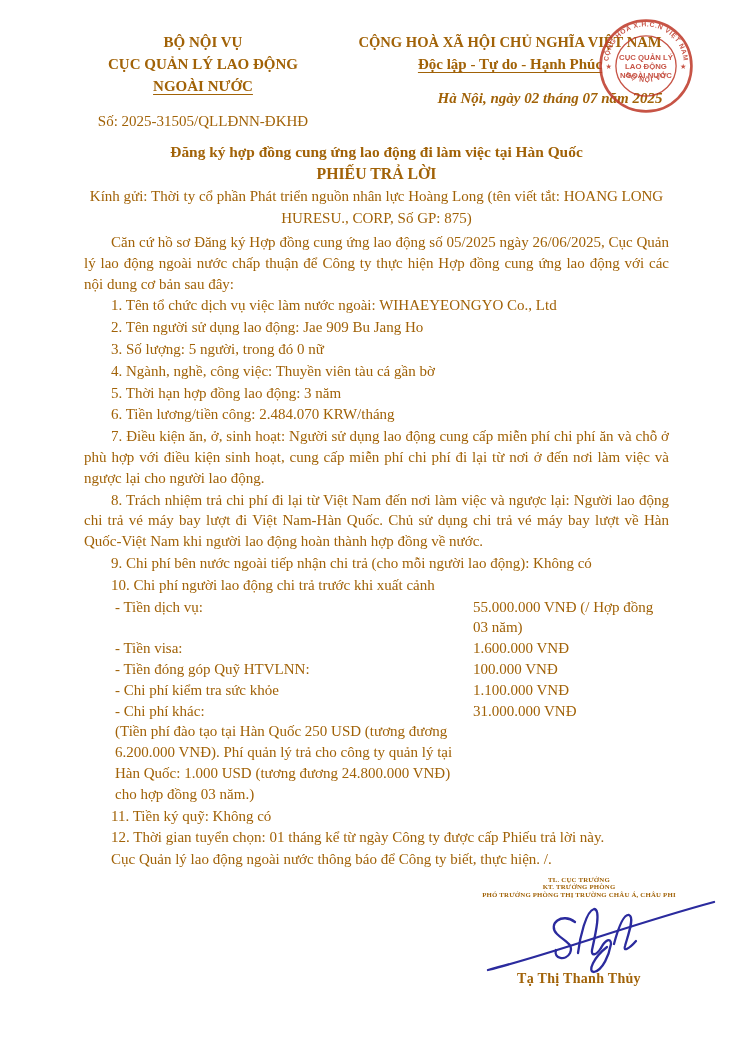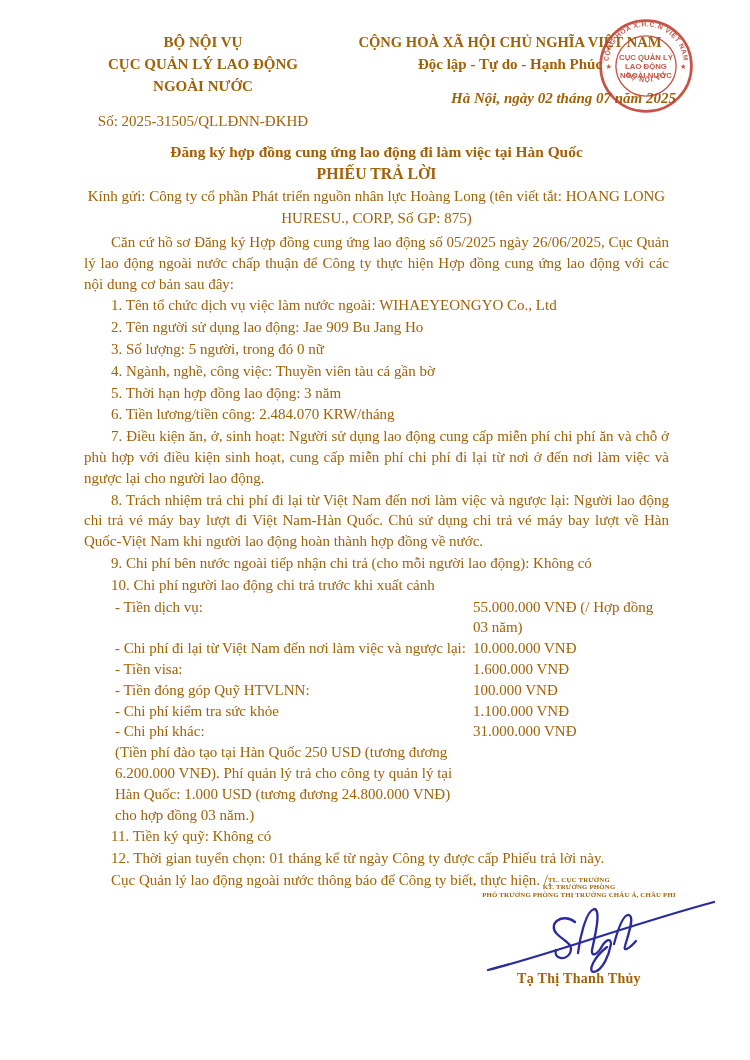--- a/index.html
+++ b/index.html
@@ -5,23 +5,23 @@
   html,body{margin:0;padding:0;background:#ffffff;}
   .page{position:relative;width:750px;height:1060px;background:#fff;overflow:hidden;
         font-family:"Liberation Serif","DejaVu Serif",serif;color:#a16207;}
   
   .h-left{position:absolute;left:80px;top:31px;width:246px;text-align:center;
           font-size:15px;font-weight:bold;line-height:22px;}
   .h-left .doc-number{font-weight:normal;margin-top:13px;white-space:nowrap;}
   .h-right{position:absolute;left:344px;top:31px;width:332px;text-align:center;line-height:22px;}
   .h-right .nat1{font-size:14.6px;font-weight:bold;white-space:nowrap;}
   .h-right .nat2{font-size:15px;font-weight:bold;}
-  .uline{text-underline-offset:3px;}
+  .uline{text-decoration:underline;text-underline-offset:3px;}
   .place-date{font-size:15px;font-weight:bold;font-style:italic;margin-top:12px;
-              margin-left:80px;text-align:right;white-space:nowrap;}
+              margin-left:80px;text-align:center;white-space:nowrap;}
   
   .stamp{position:absolute;left:597px;top:17px;width:98px;height:98px;opacity:.87;}
   
   .body{position:absolute;left:83px;top:141px;width:587px;font-size:15px;line-height:20.8px;}
   .center{text-align:center;}
   .bold{font-weight:bold;}
   .title{font-size:15.8px;line-height:22px;}
   .subtitle{font-size:15.4px;line-height:22px;}
   .rcpt{line-height:22px;}
   .para{text-indent:27px;margin:1px;}
@@ -74,42 +74,38 @@
     <text x="11.5" y="51" fill="#bf3b2b" font-size="7" text-anchor="middle">★</text>
     <text x="84.5" y="51" fill="#bf3b2b" font-size="7" text-anchor="middle">★</text>
     <text x="48" y="42" fill="#bf3b2b" font-size="7.6" font-weight="bold" text-anchor="middle" font-family="Liberation Sans, sans-serif">CỤC QUẢN LÝ</text>
     <text x="48" y="51" fill="#bf3b2b" font-size="7.6" font-weight="bold" text-anchor="middle" font-family="Liberation Sans, sans-serif">LAO ĐỘNG</text>
     <text x="48" y="60" fill="#bf3b2b" font-size="7.6" font-weight="bold" text-anchor="middle" font-family="Liberation Sans, sans-serif">NGOÀI NƯỚC</text>
   </svg>
 
   <div class="body">
     <div class="center bold subtitle">Đăng ký hợp đồng cung ứng lao động đi làm việc tại Hàn Quốc</div>
     <div class="center bold title">PHIẾU TRẢ LỜI</div>
-    <div class="center rcpt">Kính gửi: Công ty cổ phần Phát triển nguồn nhân lực Hoàng Long (tên viết tắt: HOANG LONG</div>
+    <div class="center rcpt">Kính gửi: Thời ty cổ phần Phát triển nguồn nhân lực Hoàng Long (tên viết tắt: HOANG LONG</div>
     <div class="center rcpt">HURESU., CORP, Số GP: 875)</div>
     <p class="para just intro">Căn cứ hồ sơ Đăng ký Hợp đồng cung ứng lao động số 05/2025 ngày 26/06/2025, Cục Quản lý lao động ngoài nước chấp thuận để Công ty thực hiện Hợp đồng cung ứng lao động với các nội dung cơ bản sau đây:</p>
 
     <p class="para">1. Tên tổ chức dịch vụ việc làm nước ngoài: WIHAEYEONGYO Co., Ltd</p>
     <p class="para">2. Tên người sử dụng lao động: Jae 909 Bu Jang Ho</p>
     <p class="para">3. Số lượng: 5 người, trong đó 0 nữ</p>
     <p class="para">4. Ngành, nghề, công việc: Thuyền viên tàu cá gần bờ</p>
     <p class="para">5. Thời hạn hợp đồng lao động: 3 năm</p>
     <p class="para">6. Tiền lương/tiền công: 2.484.070 KRW/tháng</p>
     <p class="para just">7. Điều kiện ăn, ở, sinh hoạt: Người sử dụng lao động cung cấp miễn phí chi phí ăn và chỗ ở phù hợp với điều kiện sinh hoạt, cung cấp miễn phí chi phí đi lại từ nơi ở đến nơi làm việc và ngược lại cho người lao động.</p>
     <p class="para just">8. Trách nhiệm trả chi phí đi lại từ Việt Nam đến nơi làm việc và ngược lại: Người lao động chi trả vé máy bay lượt đi Việt Nam-Hàn Quốc. Chủ sử dụng chi trả vé máy bay lượt về Hàn Quốc-Việt Nam khi người lao động hoàn thành hợp đồng về nước.</p>
     <p class="para">9. Chi phí bên nước ngoài tiếp nhận chi trả (cho mỗi người lao động): Không có</p>
     <p class="para">10. Chi phí người lao động chi trả trước khi xuất cảnh</p>
 
     <div class="fee-row">
       <span class="fee-label">- Tiền dịch vụ:</span>
       <span class="fee-value">55.000.000 VNĐ (/ Hợp đồng 03 năm)</span>
-    </div>
-    <div class="fee-row">
-      <span class="fee-label">- Chi phí đi lại từ Việt Nam đến nơi làm việc và ngược lại:</span>
-      <span class="fee-value">10.000.000 VNĐ</span>
     </div>
     <div class="fee-row">
       <span class="fee-label">- Tiền visa:</span>
       <span class="fee-value">1.600.000 VNĐ</span>
     </div>
     <div class="fee-row">
       <span class="fee-label">- Tiền đóng góp Quỹ HTVLNN:</span>
       <span class="fee-value">100.000 VNĐ</span>
     </div>
     <div class="fee-row">

